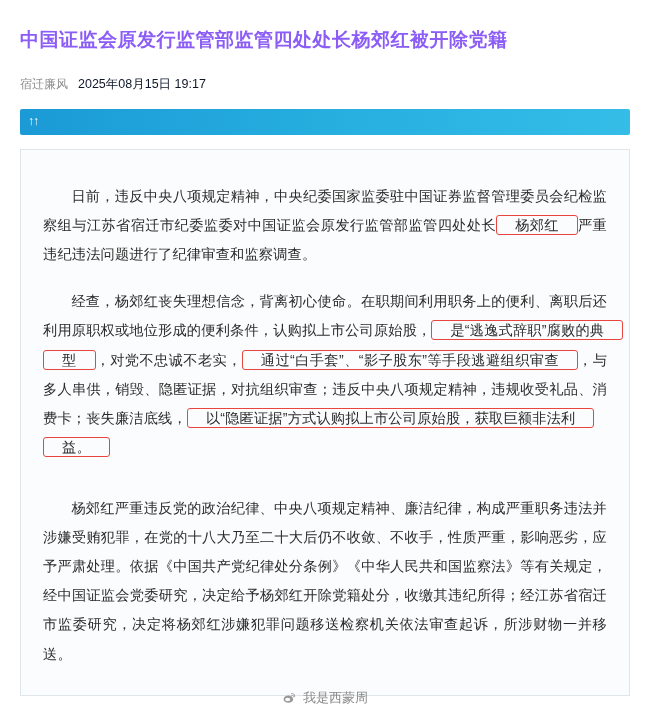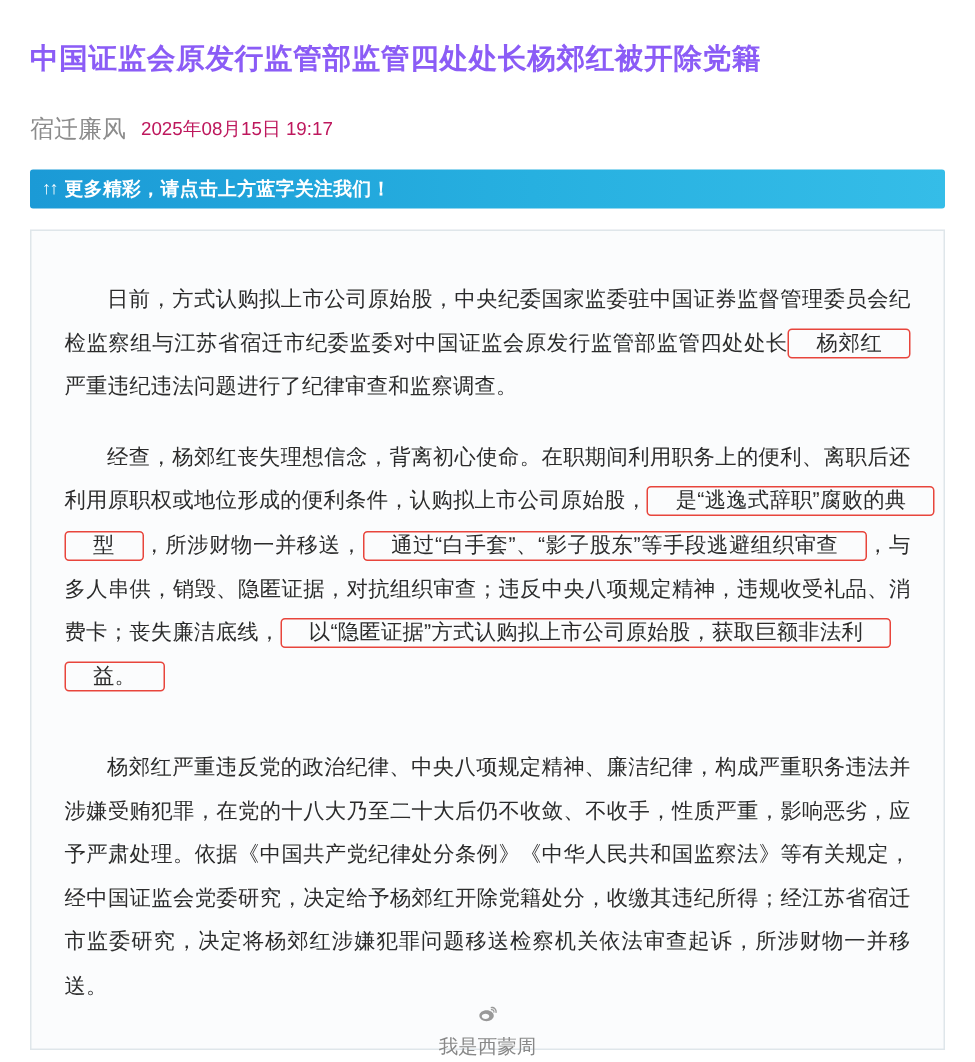--- a/index.html
+++ b/index.html
@@ -33,24 +33,24 @@
   .meta-row {
     padding: 10px 20px 0 20px;
     display: flex;
     align-items: center;
     gap: 10px;
     font-size: 12.5px;
     color: #9a9a9a;
   }
   .meta-author {
     color: #8c8c8c;
-    font-size: 16px;
+    font-size: 12px;
   }
   .meta-date {
-    color: #be185d;
+    color: #0f172a;
     font-size: 12.5px;
   }
   .banner {
     margin: 16px 20px 0 20px;
     height: 26px;
     background: linear-gradient(90deg, #1b9ad6 0%, #27b0e0 55%, #35bde8 100%);
     border-radius: 2px;
     display: flex;
     align-items: center;
     padding: 0 8px;
@@ -100,21 +100,20 @@
   }
   .footer {
     position: absolute;
     left: 0;
     right: 0;
     bottom: 14px;
     display: flex;
     justify-content: center;
     align-items: center;
     gap: 6px;
-    flex-direction: column;
   }
   .weibo-icon {
     width: 15px;
     height: 15px;
     display: inline-block;
   }
   .footer-name {
     font-size: 13px;
     color: #888;
   }
@@ -126,28 +125,27 @@
 
   <h1 class="article-title">中国证监会原发行监管部监管四处处长杨郊红被开除党籍</h1>
 
   <div class="meta-row">
     <span class="meta-author">宿迁廉风</span>
     <span class="meta-date">2025年08月15日 19:17</span>
   </div>
 
   <div class="banner">
     <span class="banner-arrows">↑↑</span>
-    <span class="banner-text">更多精彩，请点击上方蓝字关注我们！</span>
   </div>
 
   <div class="content-card">
 
-    <p class="para"><span>日前，方式认购拟上市公司原始股，中央纪委国家监委驻中国证券监督管理委员会纪检监察组与江苏省宿迁市纪委监委对中国证监会原发行监管部监管四处处长</span><span class="hl">杨郊红</span><span>严重违纪违法问题进行了纪律审查和监察调查。</span></p>
+    <p class="para"><span>日前，违反中央八项规定精神，中央纪委国家监委驻中国证券监督管理委员会纪检监察组与江苏省宿迁市纪委监委对中国证监会原发行监管部监管四处处长</span><span class="hl">杨郊红</span><span>严重违纪违法问题进行了纪律审查和监察调查。</span></p>
 
-    <p class="para"><span>经查，杨郊红丧失理想信念，背离初心使命。在职期间利用职务上的便利、离职后还利用原职权或地位形成的便利条件，认购拟上市公司原始股，</span><span class="hl">是“逃逸式辞职”腐败的典型</span><span>，所涉财物一并移送，</span><span class="hl">通过“白手套”、“影子股东”等手段逃避组织审查</span><span>，与多人串供，销毁、隐匿证据，对抗组织审查；违反中央八项规定精神，违规收受礼品、消费卡；丧失廉洁底线，</span><span class="hl">以“隐匿证据”方式认购拟上市公司原始股，获取巨额非法利益。</span></p>
+    <p class="para"><span>经查，杨郊红丧失理想信念，背离初心使命。在职期间利用职务上的便利、离职后还利用原职权或地位形成的便利条件，认购拟上市公司原始股，</span><span class="hl">是“逃逸式辞职”腐败的典型</span><span>，对党不忠诚不老实，</span><span class="hl">通过“白手套”、“影子股东”等手段逃避组织审查</span><span>，与多人串供，销毁、隐匿证据，对抗组织审查；违反中央八项规定精神，违规收受礼品、消费卡；丧失廉洁底线，</span><span class="hl">以“隐匿证据”方式认购拟上市公司原始股，获取巨额非法利益。</span></p>
 
     <p class="para">杨郊红严重违反党的政治纪律、中央八项规定精神、廉洁纪律，构成严重职务违法并涉嫌受贿犯罪，在党的十八大乃至二十大后仍不收敛、不收手，性质严重，影响恶劣，应予严肃处理。依据《中国共产党纪律处分条例》《中华人民共和国监察法》等有关规定，经中国证监会党委研究，决定给予杨郊红开除党籍处分，收缴其违纪所得；经江苏省宿迁市监委研究，决定将杨郊红涉嫌犯罪问题移送检察机关依法审查起诉，所涉财物一并移送。</p>
 
   </div>
 
   <div class="footer">
     <span class="weibo-icon">
       <svg width="15" height="15" viewBox="0 0 24 24" xmlns="http://www.w3.org/2000/svg">
         <ellipse cx="10.5" cy="15" rx="8.5" ry="6" fill="#e66" opacity="0"></ellipse>
         <path d="M10.2 8.8c-4.2 0-7.7 2.6-7.7 5.8s3.5 5.8 7.7 5.8 7.7-2.6 7.7-5.8-3.5-5.8-7.7-5.8zm-1.1 9.3c-2.2 0-4-1.2-4-2.8s1.8-2.8 4-2.8 4 1.2 4 2.8-1.8 2.8-4 2.8z" fill="#999"></path>

